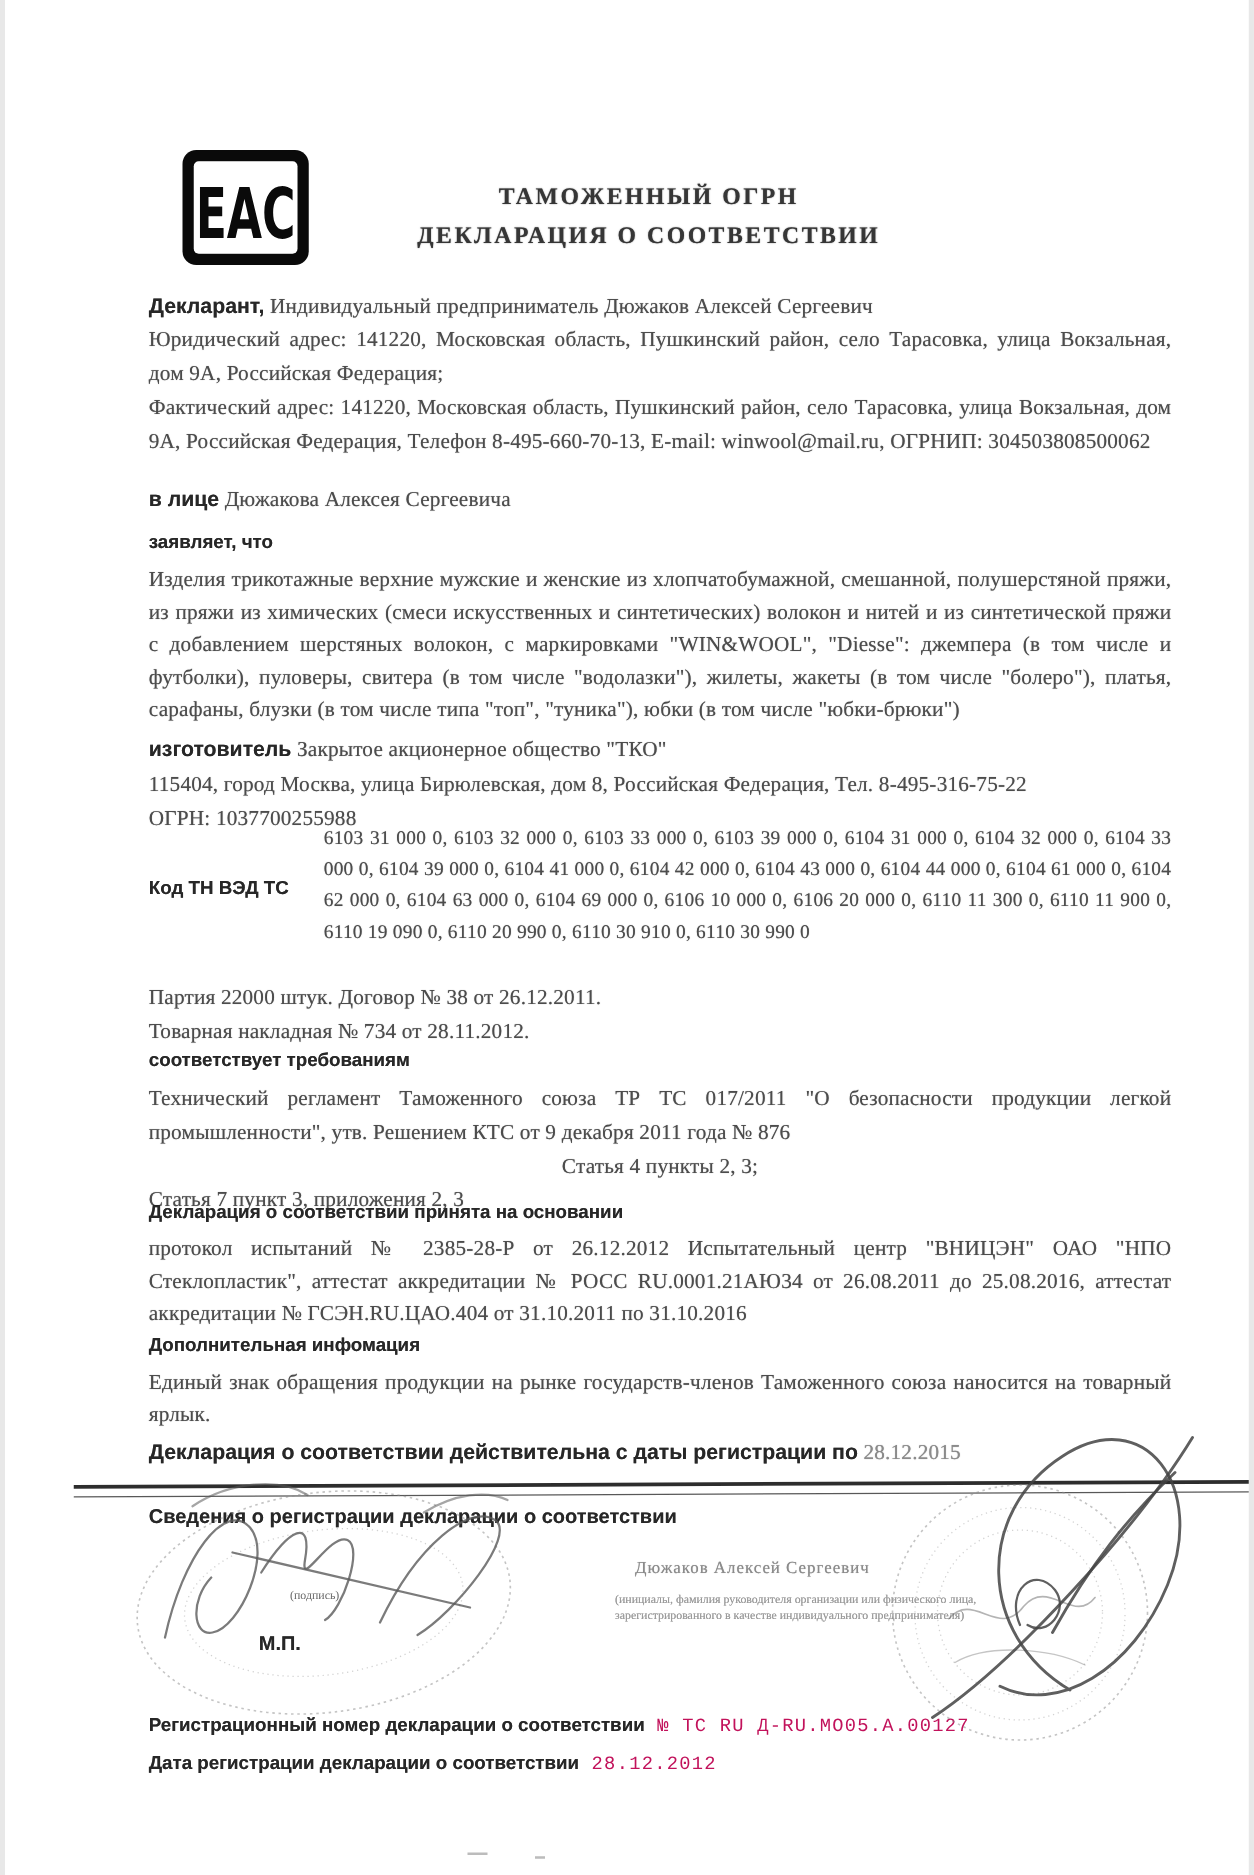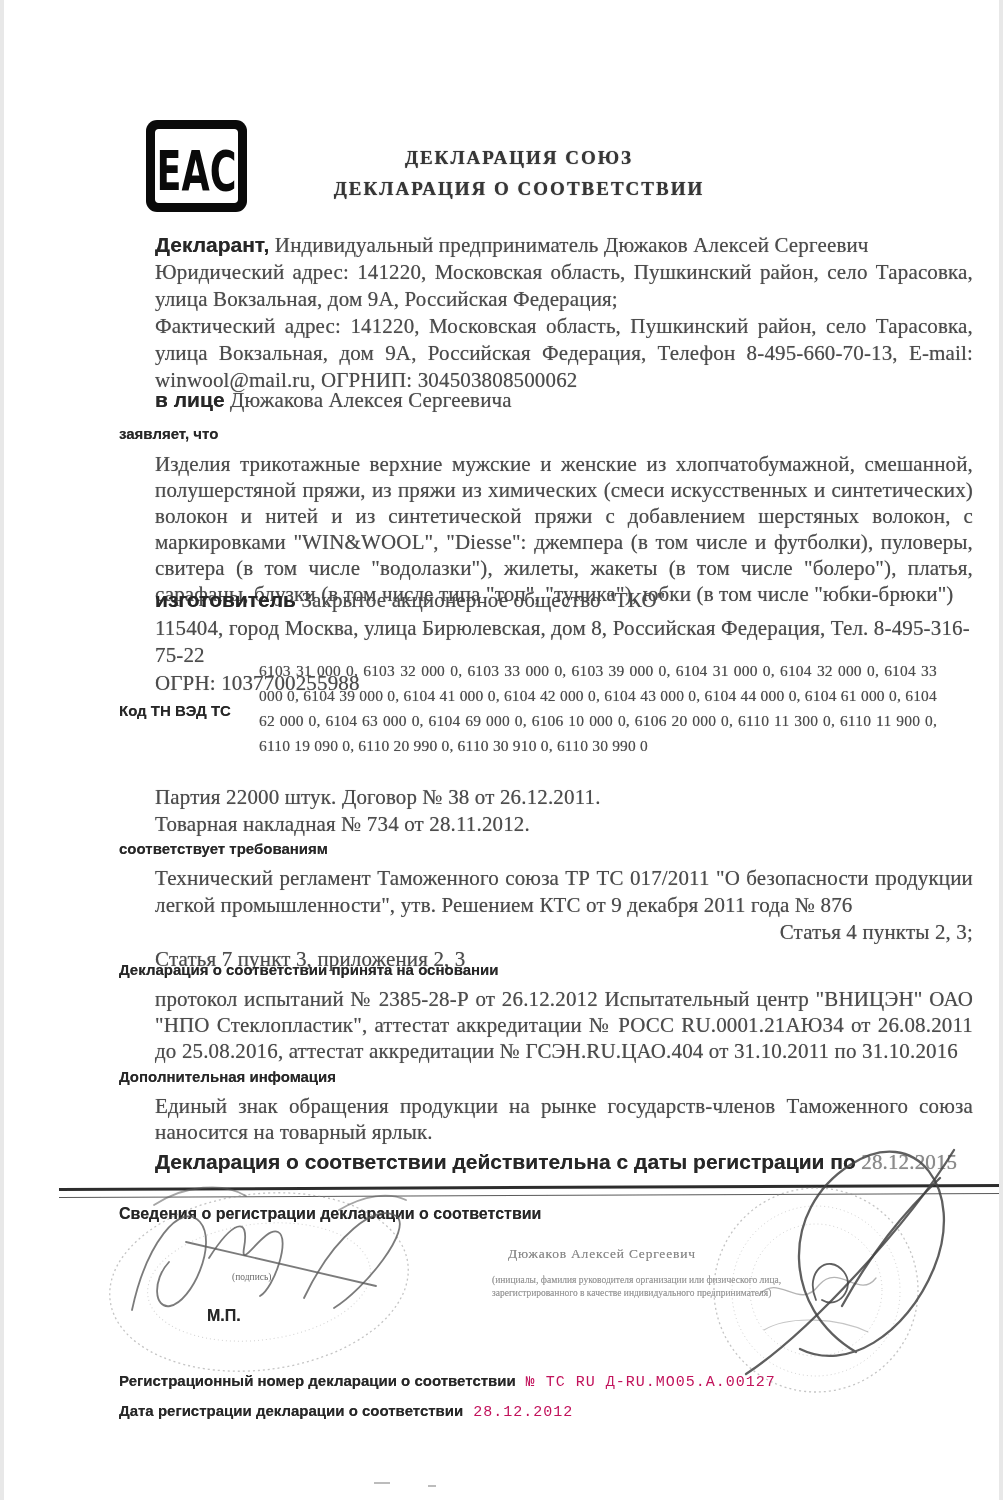--- a/index.html
+++ b/index.html
@@ -4,22 +4,22 @@
 <style>
   html,body{margin:0;padding:0;background:#e8e8e8;}
   .page{
     position:relative;width:995px;height:1500px;background:#ffffff;
     font-family:"Liberation Serif", serif;color:#4f4f4f;overflow:hidden;
     margin:0 auto;
   }
   .scan{position:absolute;inset:0;filter:blur(0.38px) contrast(106%);}
   .abs{position:absolute;left:115px;width:818px;}
   p{margin:0;}
-  .body-txt{font-size:21px;line-height:27px;text-align:justify;letter-spacing:.15px;
-    text-shadow:0 0 .7px rgba(80,80,80,.65);margin-left:36px;}
+  .body-txt{font-size:17px;line-height:27px;text-align:justify;letter-spacing:.15px;
+    text-shadow:0 0 .7px rgba(80,80,80,.65);}
   .b{font-family:"Liberation Sans", sans-serif;font-weight:700;color:#2c2c2c;
      letter-spacing:0;text-shadow:0 0 .5px rgba(30,30,30,.6);}
   .sec-label{font-family:"Liberation Sans", sans-serif;font-weight:700;color:#2c2c2c;
      font-size:15px;text-shadow:0 0 .5px rgba(30,30,30,.6);}
   .logo{position:absolute;left:139px;top:117px;width:107px;height:98px;}
   .doc-title{
     position:absolute;left:285px;top:142px;width:460px;text-align:center;
     font-weight:700;font-size:19px;line-height:31px;color:#3a3a3a;letter-spacing:2px;
     text-shadow:0 0 1px rgba(60,60,60,.8);
   }
@@ -57,21 +57,21 @@
 
     <div class="logo">
       <svg width="107" height="98" viewBox="0 0 107 98">
         <rect x="3" y="3" width="101" height="92" rx="11" fill="#111111"></rect>
         <rect x="12" y="12" width="83" height="74" rx="4" fill="#ffffff"></rect>
         <text x="53.5" y="73" text-anchor="middle" font-family="DejaVu Sans, sans-serif" font-weight="700" font-size="56" textLength="80" lengthAdjust="spacingAndGlyphs" fill="#111111">ЕАС</text>
       </svg>
     </div>
 
     <div class="doc-title">
-      <div>ДЕКЛАРАЦИЯ СОЮЗ</div>
+      <div>ТАМОЖЕННЫЙ ОГРН</div>
       <div>ДЕКЛАРАЦИЯ О СООТВЕТСТВИИ</div>
     </div>
 
     <div class="abs body-txt" style="top:231px">
       <p><span class="b">Декларант,</span><span> Индивидуальный предприниматель Дюжаков Алексей Сергеевич</span></p>
       <p>Юридический адрес: 141220, Московская область, Пушкинский район, село Тарасовка, улица Вокзальная, дом 9А, Российская Федерация;</p>
       <p>Фактический адрес: 141220, Московская область, Пушкинский район, село Тарасовка, улица Вокзальная, дом 9А, Российская Федерация, Телефон 8-495-660-70-13, E-mail: winwool@mail.ru, ОГРНИП: 304503808500062</p>
     </div>
 
     <div class="abs body-txt" style="top:386px">
@@ -91,21 +91,21 @@
     <div class="codes">6103 31 000 0, 6103 32 000 0, 6103 33 000 0, 6103 39 000 0, 6104 31 000 0, 6104 32 000 0, 6104 33 000 0, 6104 39 000 0, 6104 41 000 0, 6104 42 000 0, 6104 43 000 0, 6104 44 000 0, 6104 61 000 0, 6104 62 000 0, 6104 63 000 0, 6104 69 000 0, 6106 10 000 0, 6106 20 000 0, 6110 11 300 0, 6110 11 900 0, 6110 19 090 0, 6110 20 990 0, 6110 30 910 0, 6110 30 990 0</div>
 
     <div class="abs body-txt" style="top:784px;text-align:left">
       <p>Партия 22000 штук. Договор № 38 от 26.12.2011.</p>
       <p>Товарная накладная № 734 от 28.11.2012.</p>
     </div>
 
     <div class="abs sec-label" style="top:840px">соответствует требованиям</div>
     <div class="abs body-txt" style="top:865px">
       <p>Технический регламент Таможенного союза ТР ТС 017/2011 "О безопасности продукции легкой промышленности", утв. Решением КТС от 9 декабря 2011 года № 876</p>
-      <p style="text-align:right">Статья 4 пункты 2, 3;</p>
+      <p style="text-align:center">Статья 4 пункты 2, 3;</p>
       <p style="text-align:left">Статья 7 пункт 3, приложения 2, 3</p>
     </div>
 
     <div class="abs sec-label" style="top:961px">Декларация о соответствии принята на основании</div>
     <div class="abs body-txt" style="top:986px;line-height:26px">протокол испытаний № 2385-28-Р от 26.12.2012 Испытательный центр "ВНИЦЭН" ОАО "НПО Стеклопластик", аттестат аккредитации № РОСС RU.0001.21АЮ34 от 26.08.2011 до 25.08.2016, аттестат аккредитации № ГСЭН.RU.ЦАО.404 от 31.10.2011 по 31.10.2016</div>
 
     <div class="abs sec-label" style="top:1068px">Дополнительная инфомация</div>
     <div class="abs body-txt" style="top:1093px;line-height:26px">Единый знак обращения продукции на рынке государств-членов Таможенного союза наносится на товарный ярлык.</div>
 
     <div class="abs body-txt" style="top:1148px;text-align:left">

